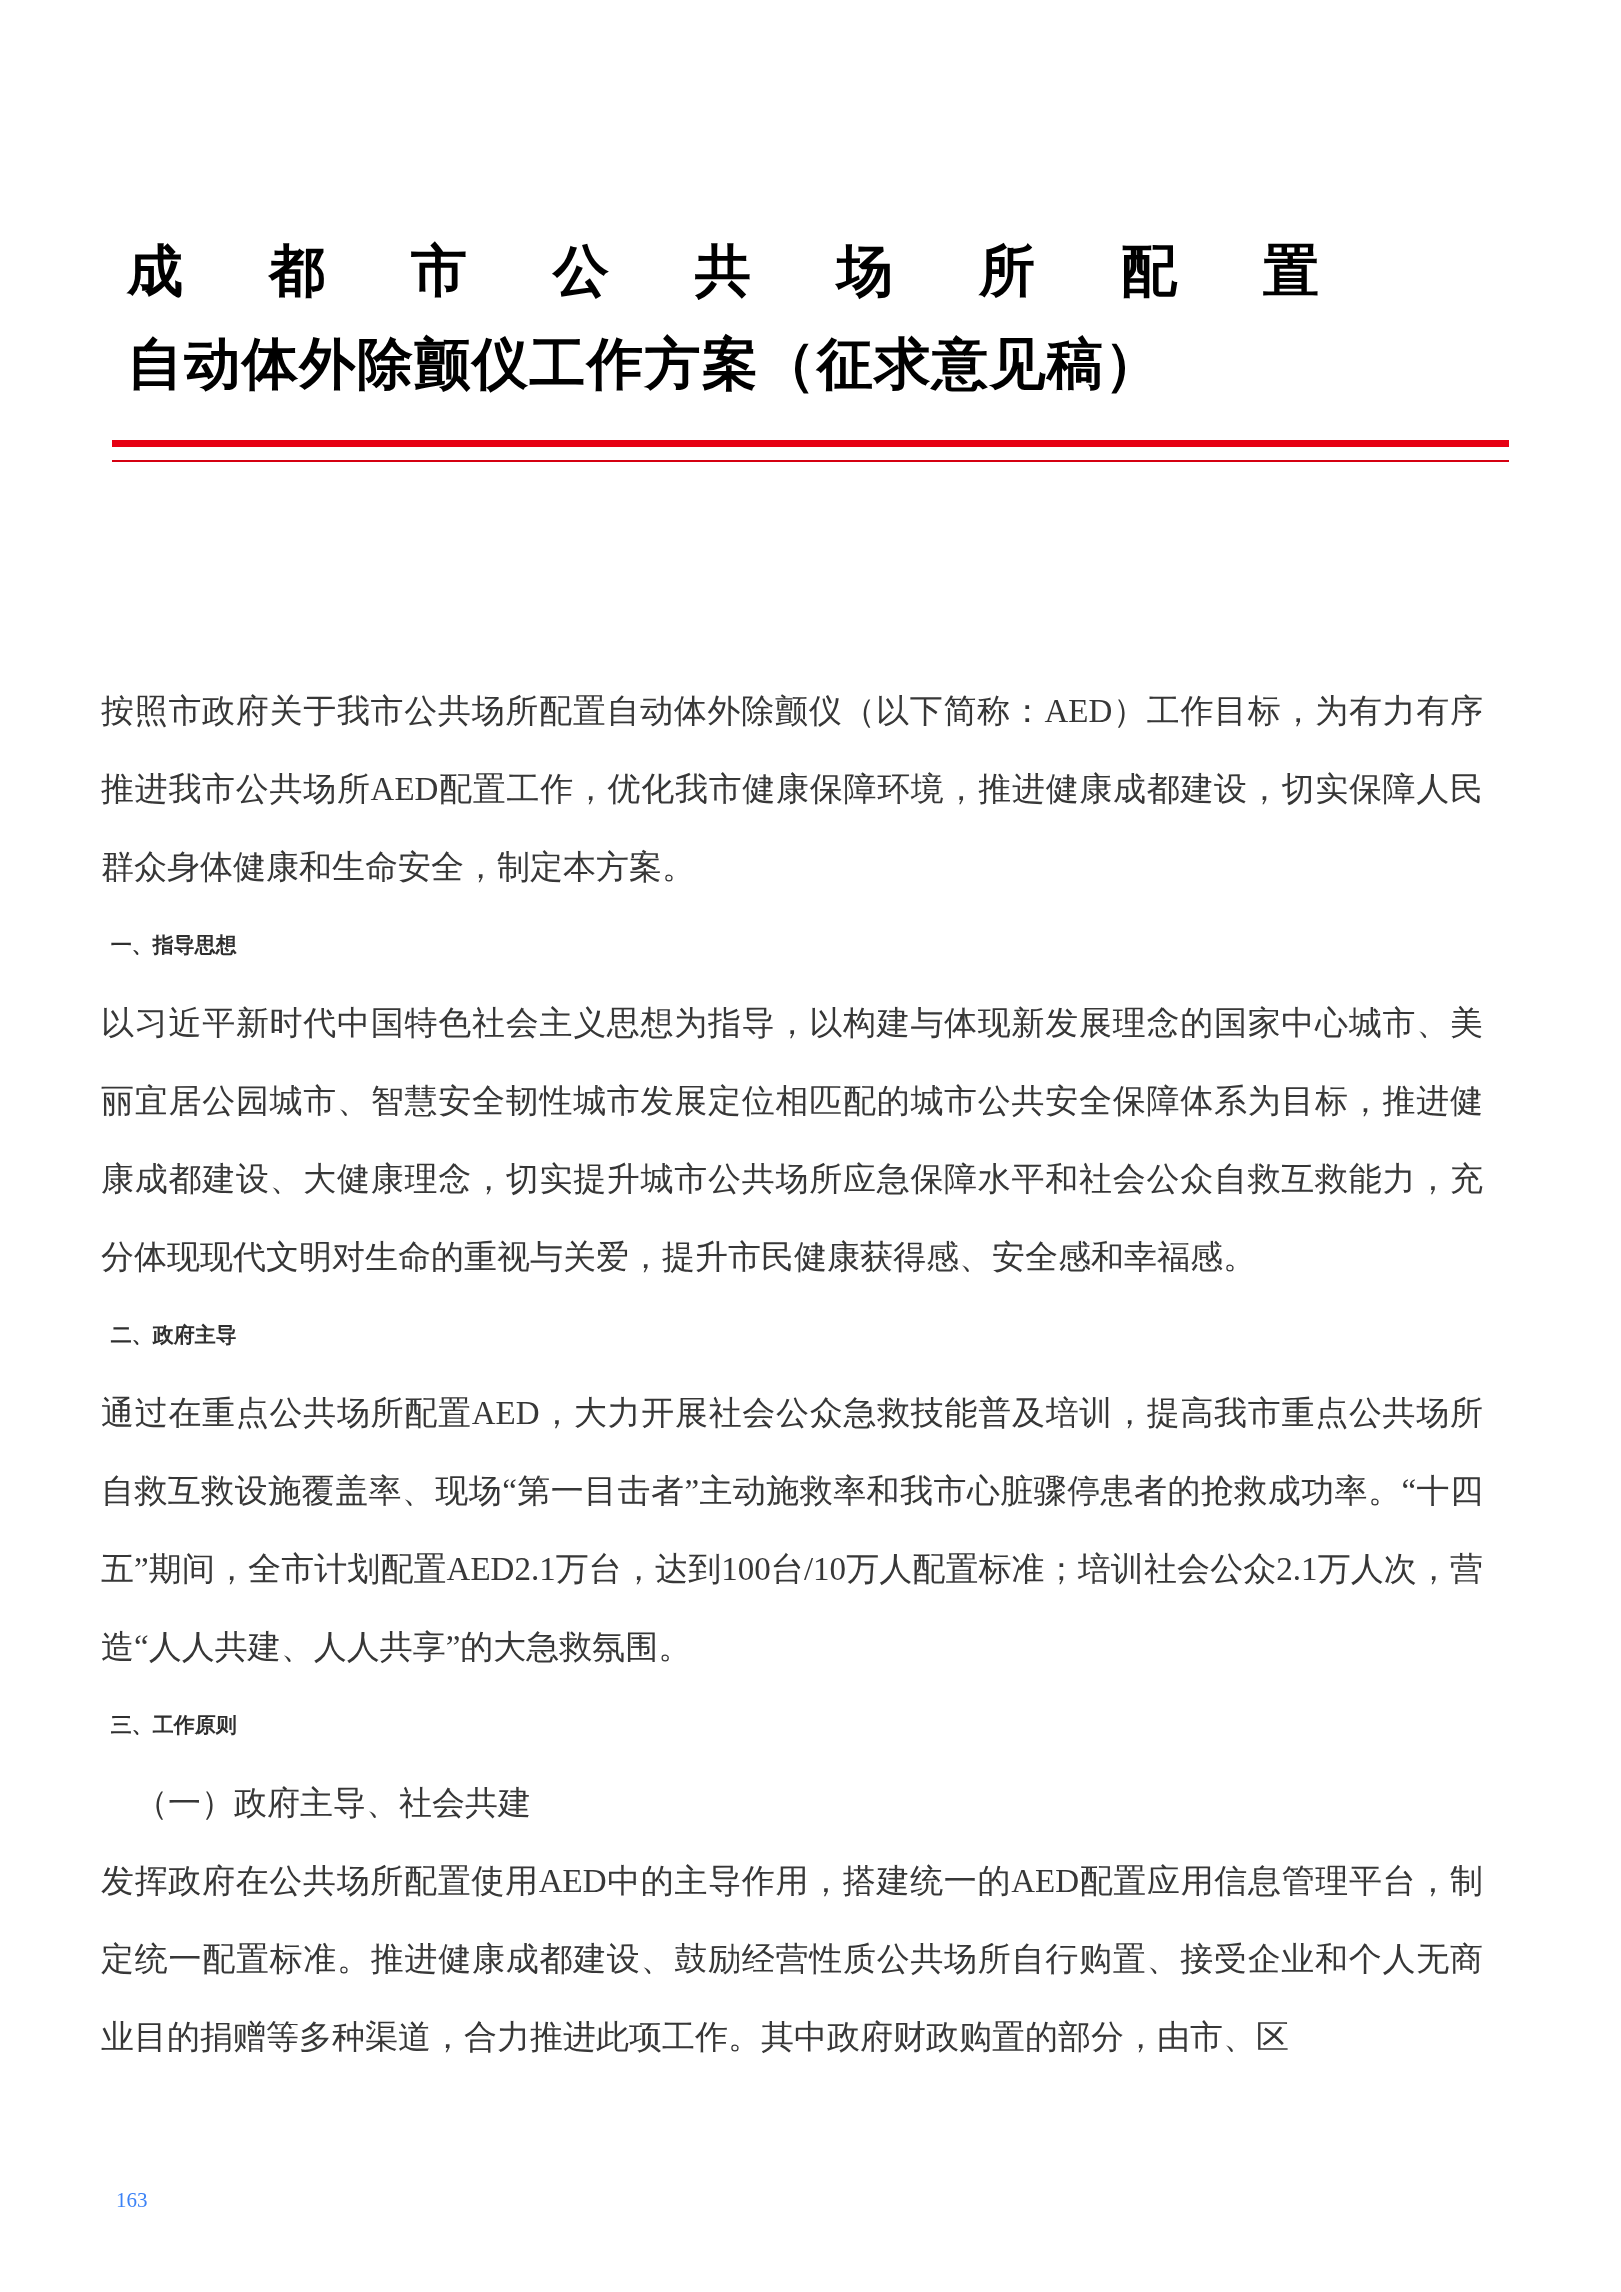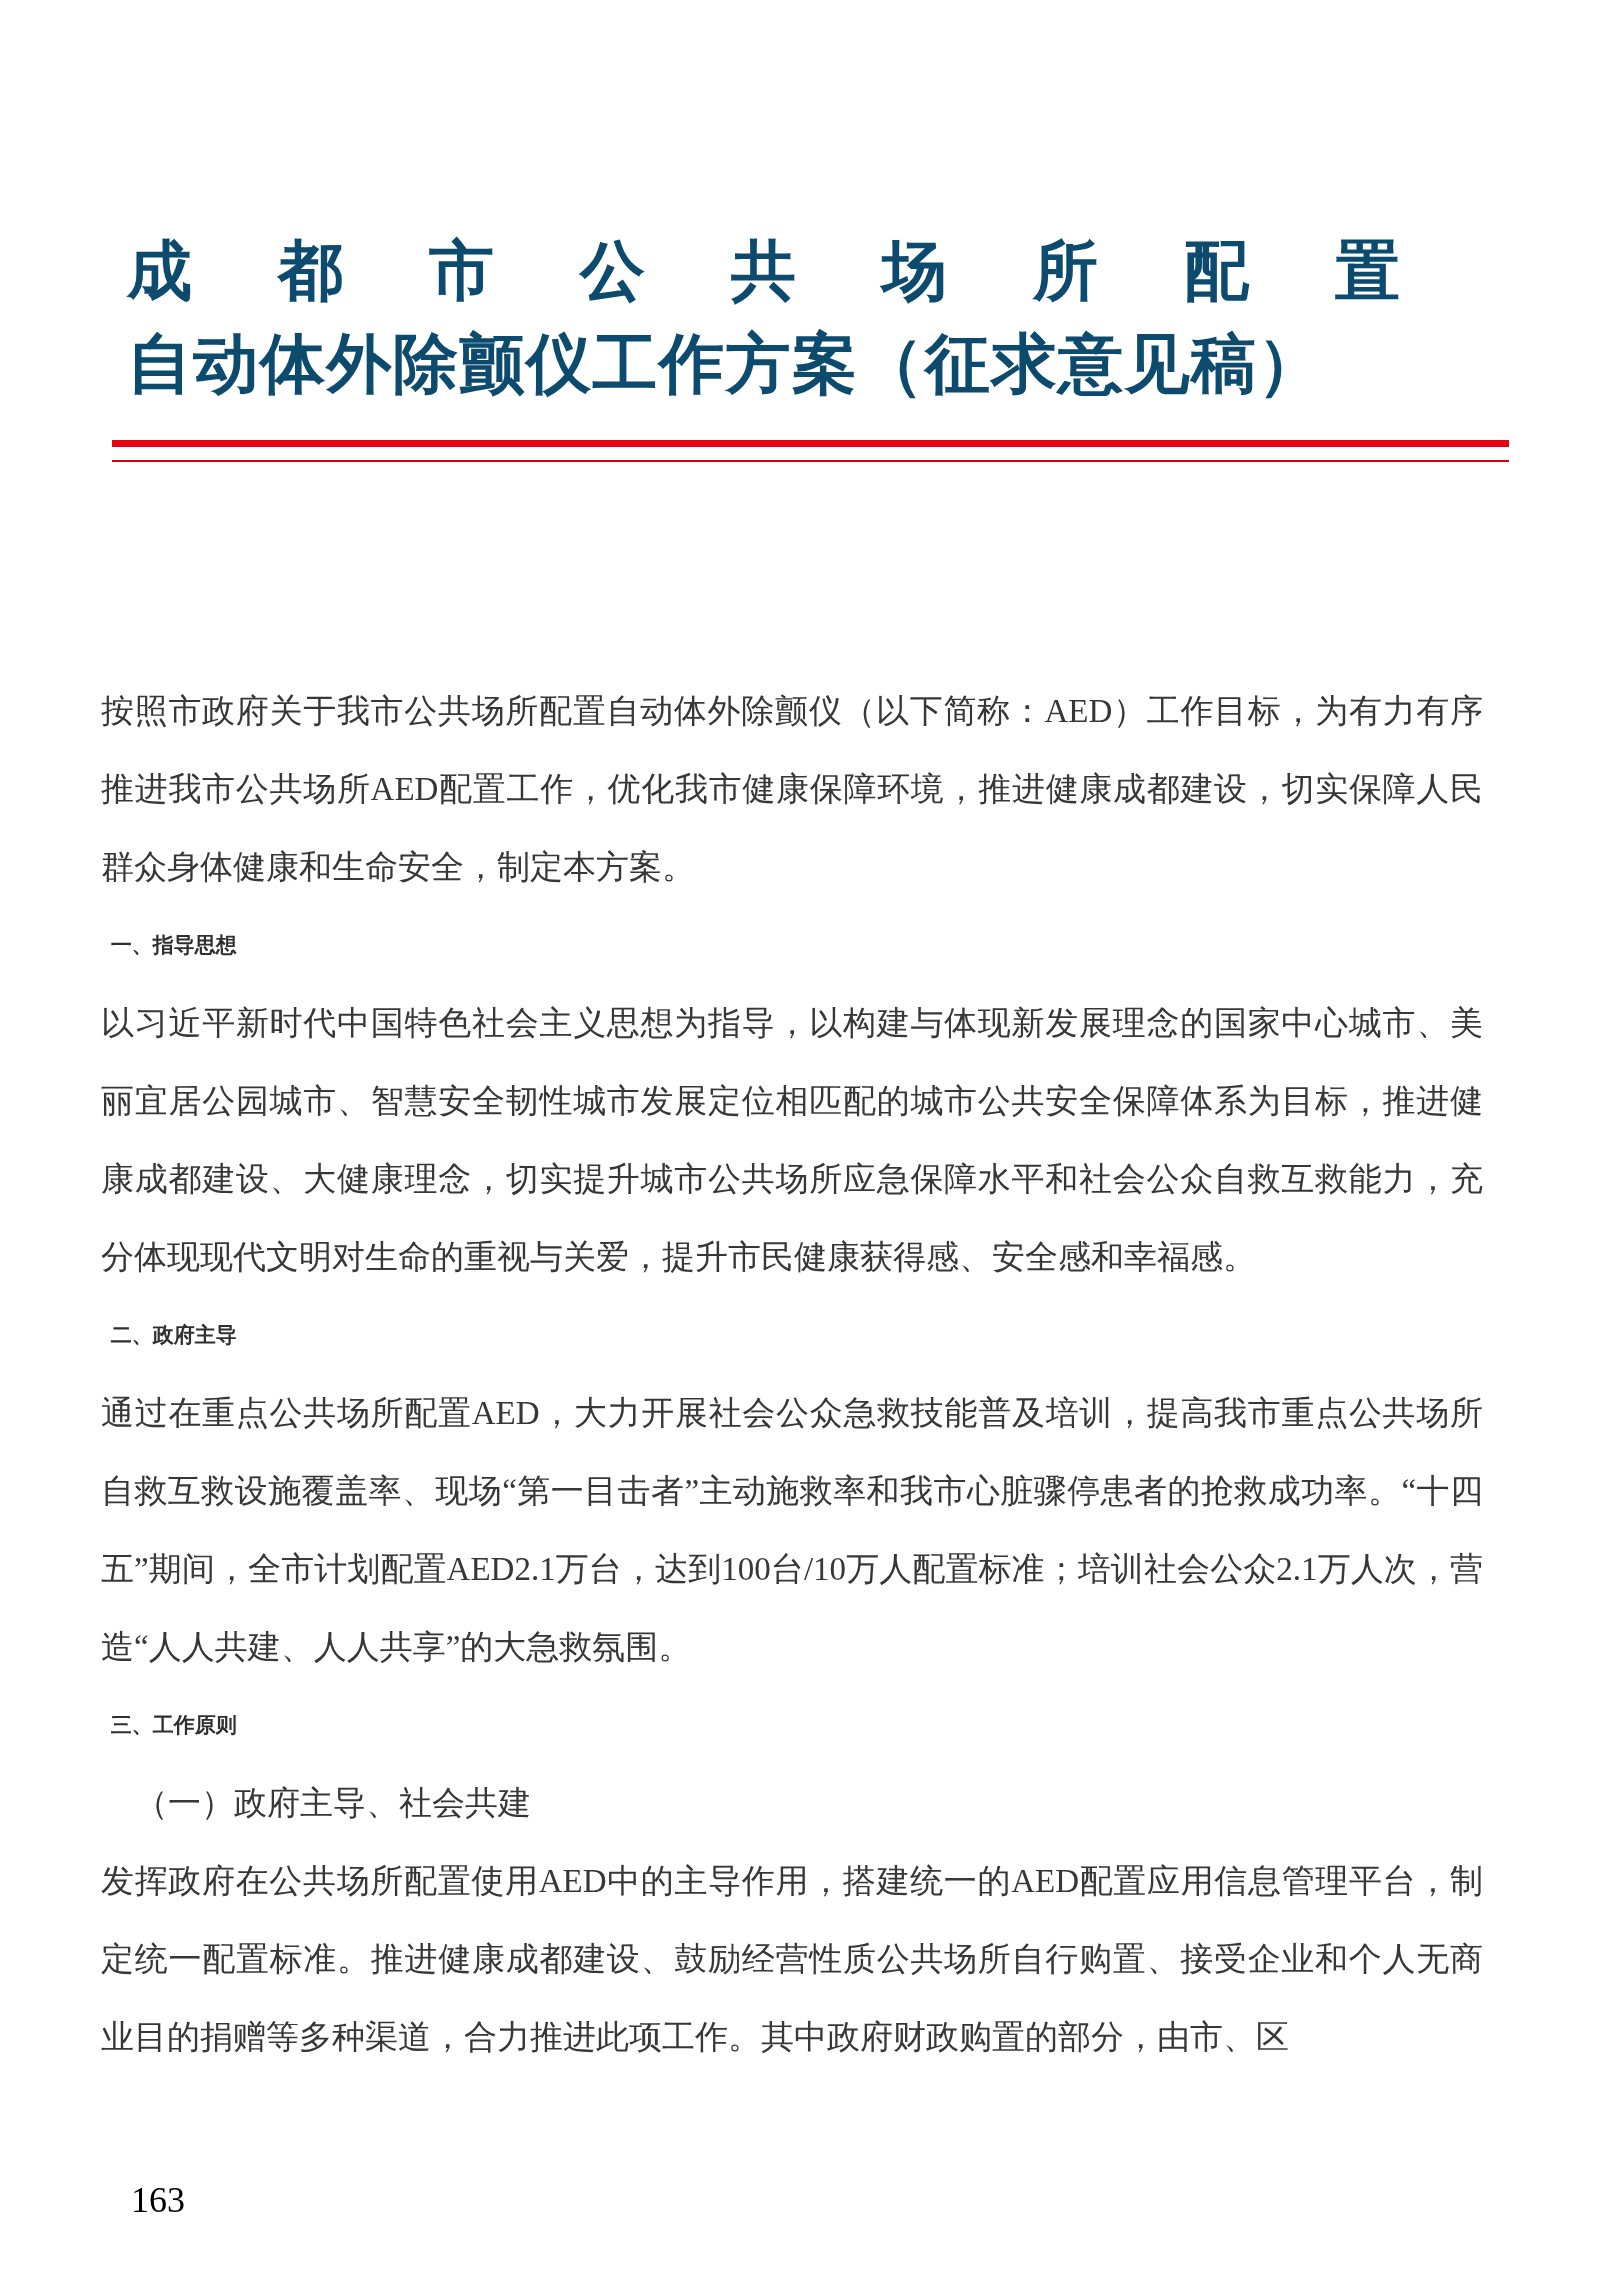--- a/index.html
+++ b/index.html
@@ -15,24 +15,24 @@
     overflow: hidden;
     font-family: "Liberation Serif", "DejaVu Serif", serif;
     color: #333333;
   }
   
   .title-block {
     padding: 225px 127px 0 127px;
   }
   .title-line {
     margin: 0;
-    font-size: 65px;
+    font-size: 56px;
     font-weight: bold;
     line-height: 93px;
-    color: #0c4a6e;
+    color: #000000;
     white-space: nowrap;
   }
   .title-line.l1 {
     letter-spacing: 86px;
     margin-right: -86px;
   }
   .title-line.l2 {
     letter-spacing: 1.5px;
   }
   .rule-wrap {
@@ -70,25 +70,25 @@
     color: #2f2f2f;
   }
   .doc-body .subheading {
     text-align: left;
     padding-left: 5.9px;
     margin-left: 28px;
   }
   
   .page-number {
     position: absolute;
-    left: 131px;
+    left: 116px;
     top: 2184px;
-    font-size: 36px;
+    font-size: 21px;
     line-height: 33px;
-    color: #000000;
+    color: #3b82f6;
   }
 </style>
 </head>
 <body>
 
 <div class="page">
 
   <header class="title-block">
     <h1 class="title-line l1">成都市公共场所配置</h1>
     <h1 class="title-line l2">自动体外除颤仪工作方案（征求意见稿）</h1>

